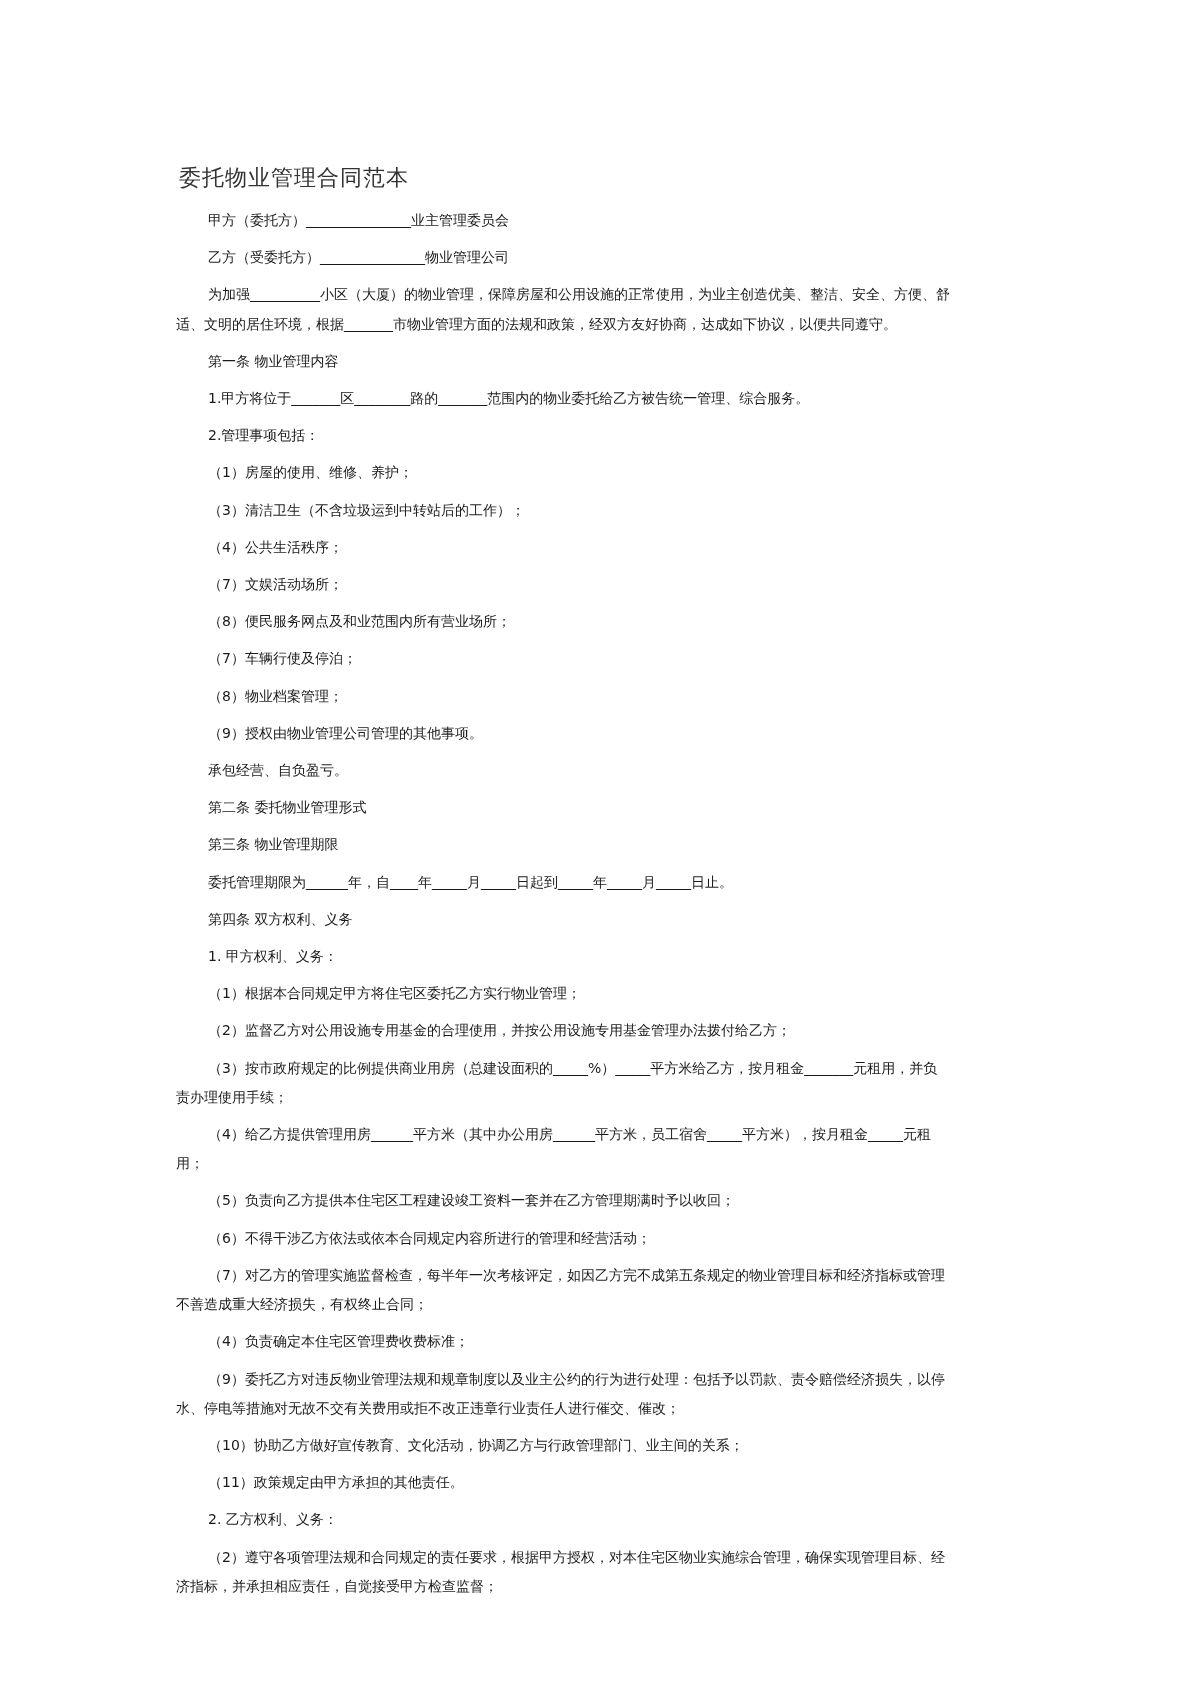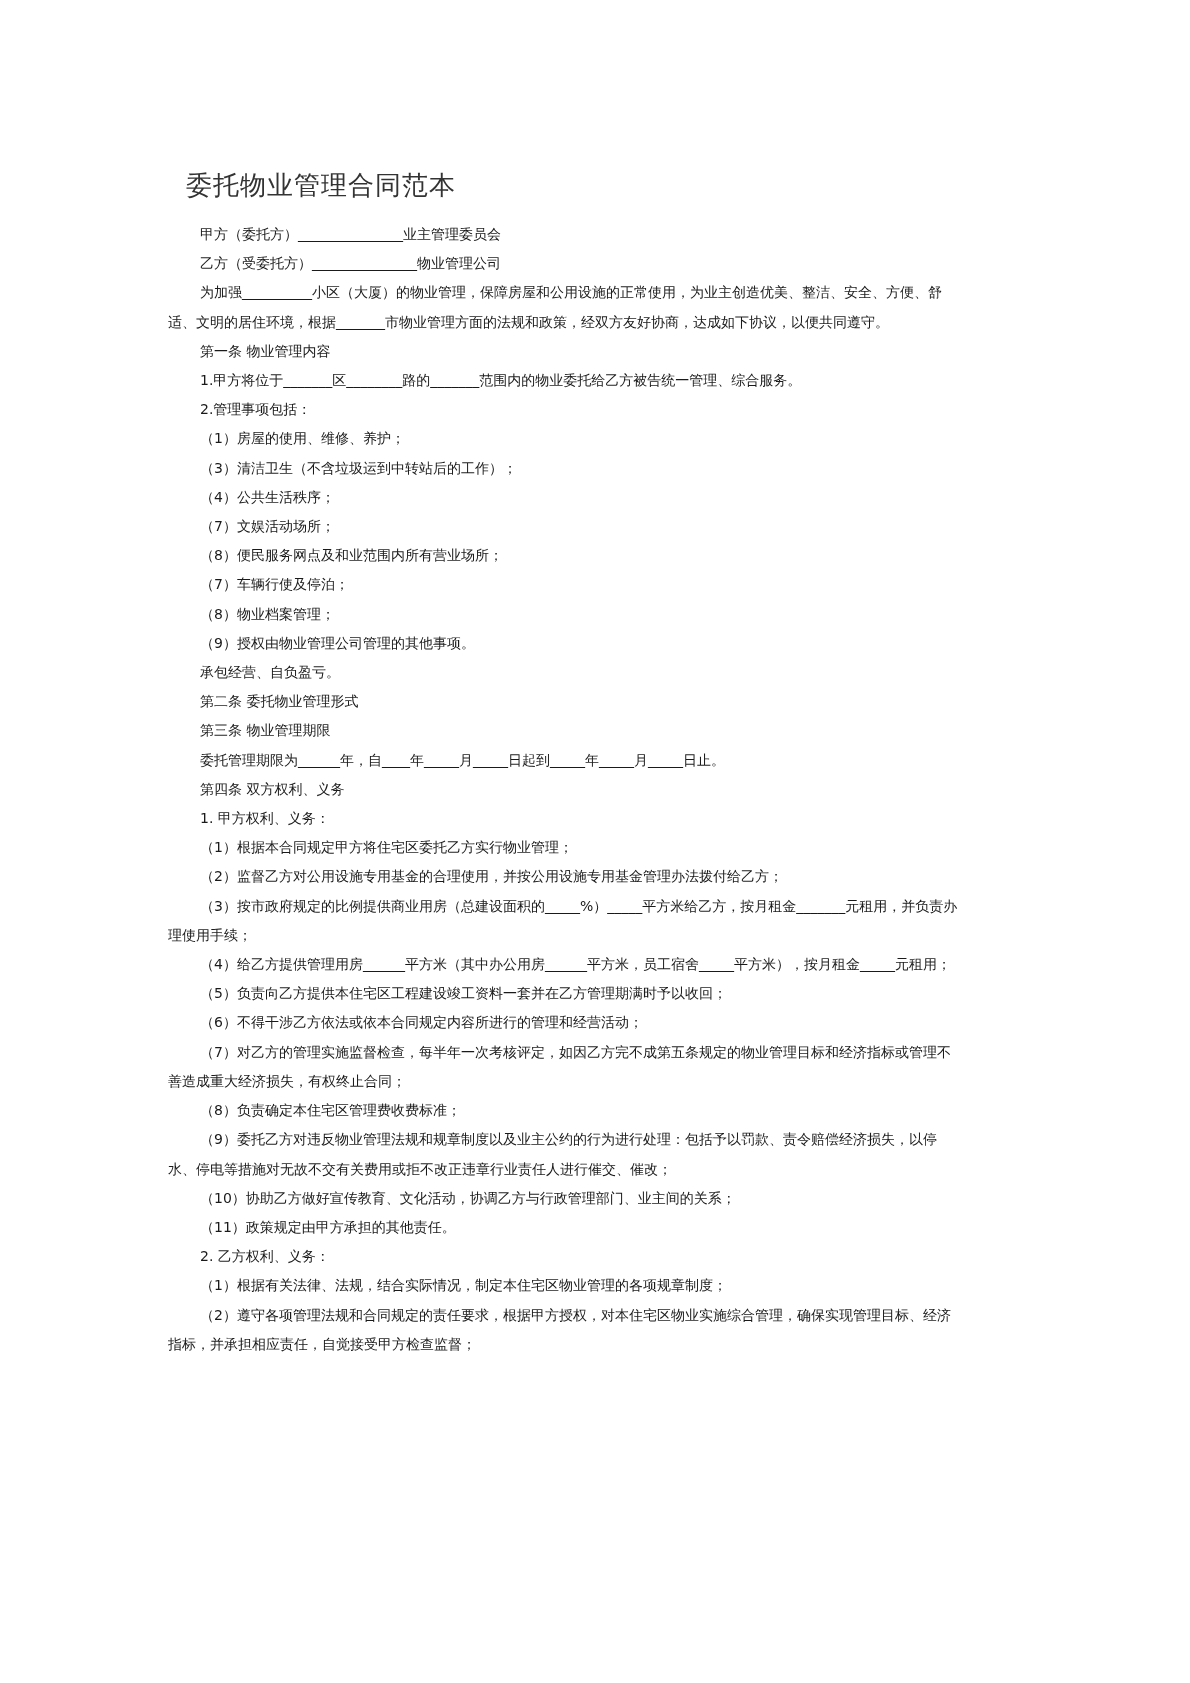--- a/index.html
+++ b/index.html
@@ -16,32 +16,32 @@
       color: #1a1a1a;
     }
     .page {
       position: absolute;
       left: 168px;
       top: 150px;
       width: 790px;
     }
     .title {
       font-family: "DejaVu Serif", "Liberation Serif", serif;
-      font-size: 26px;
+      font-size: 22px;
       font-weight: normal;
       color: #333333;
-      margin: 18px;
+      margin: 11px;
       height: 34px;
       line-height: 34px;
       letter-spacing: 1px;
     }
     .p {
       font-size: 14px;
       line-height: 29.2px;
-      margin: 0;
+      margin: 8px;
       white-space: normal;
       word-break: break-all;
     }
     .indent {
       text-indent: 32px;
     }
   </style>
 </head>
 <body>
 
@@ -68,21 +68,20 @@
     <p class="p indent">委托管理期限为______年，自____年_____月_____日起到_____年_____月_____日止。</p>
     <p class="p indent">第四条 双方权利、义务</p>
     <p class="p indent">1. 甲方权利、义务：</p>
     <p class="p indent">（1）根据本合同规定甲方将住宅区委托乙方实行物业管理；</p>
     <p class="p indent">（2）监督乙方对公用设施专用基金的合理使用，并按公用设施专用基金管理办法拨付给乙方；</p>
     <p class="p indent">（3）按市政府规定的比例提供商业用房（总建设面积的_____%）_____平方米给乙方，按月租金_______元租用，并负责办理使用手续；</p>
     <p class="p indent">（4）给乙方提供管理用房______平方米（其中办公用房______平方米，员工宿舍_____平方米），按月租金_____元租用；</p>
     <p class="p indent">（5）负责向乙方提供本住宅区工程建设竣工资料一套并在乙方管理期满时予以收回；</p>
     <p class="p indent">（6）不得干涉乙方依法或依本合同规定内容所进行的管理和经营活动；</p>
     <p class="p indent">（7）对乙方的管理实施监督检查，每半年一次考核评定，如因乙方完不成第五条规定的物业管理目标和经济指标或管理不善造成重大经济损失，有权终止合同；</p>
-    <p class="p indent">（8）负责确定本住宅区管理费收费标准；</p>
+    <p class="p indent">（4）负责确定本住宅区管理费收费标准；</p>
     <p class="p indent">（9）委托乙方对违反物业管理法规和规章制度以及业主公约的行为进行处理：包括予以罚款、责令赔偿经济损失，以停水、停电等措施对无故不交有关费用或拒不改正违章行业责任人进行催交、催改；</p>
     <p class="p indent">（10）协助乙方做好宣传教育、文化活动，协调乙方与行政管理部门、业主间的关系；</p>
     <p class="p indent">（11）政策规定由甲方承担的其他责任。</p>
     <p class="p indent">2. 乙方权利、义务：</p>
-    <p class="p indent">（1）根据有关法律、法规，结合实际情况，制定本住宅区物业管理的各项规章制度；</p>
     <p class="p indent">（2）遵守各项管理法规和合同规定的责任要求，根据甲方授权，对本住宅区物业实施综合管理，确保实现管理目标、经济指标，并承担相应责任，自觉接受甲方检查监督；</p>
   </div>
 </div>
 
 </body></html>

